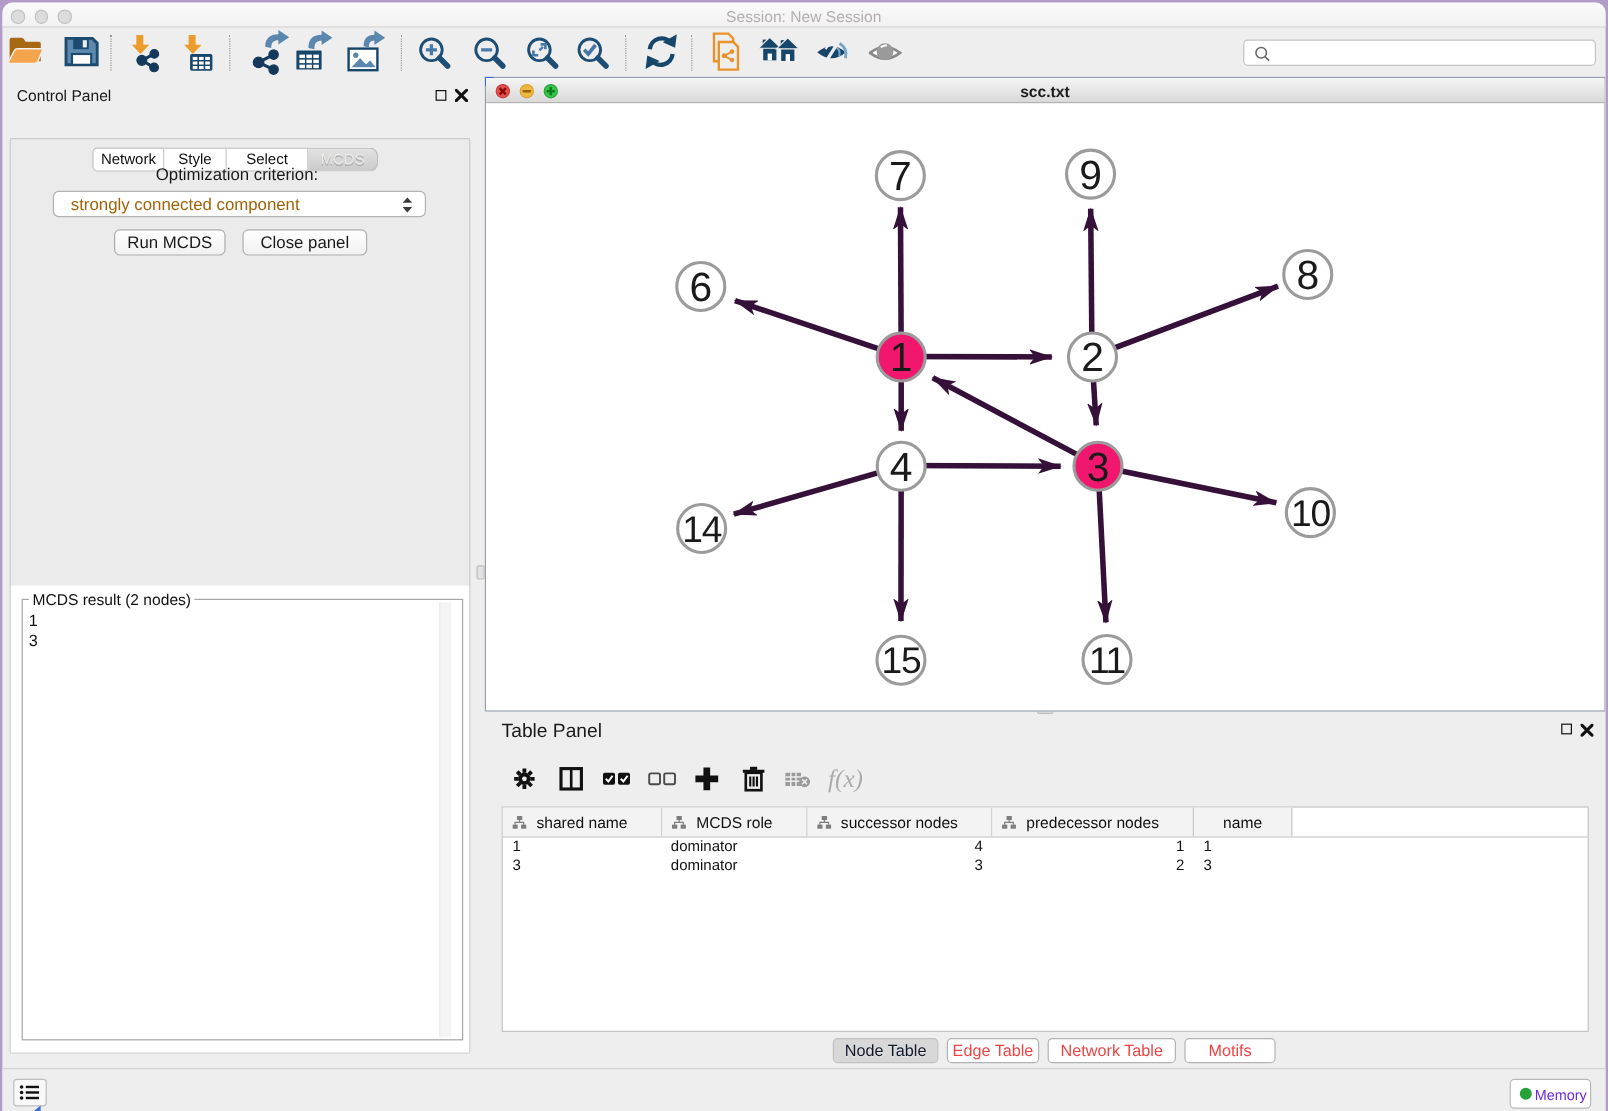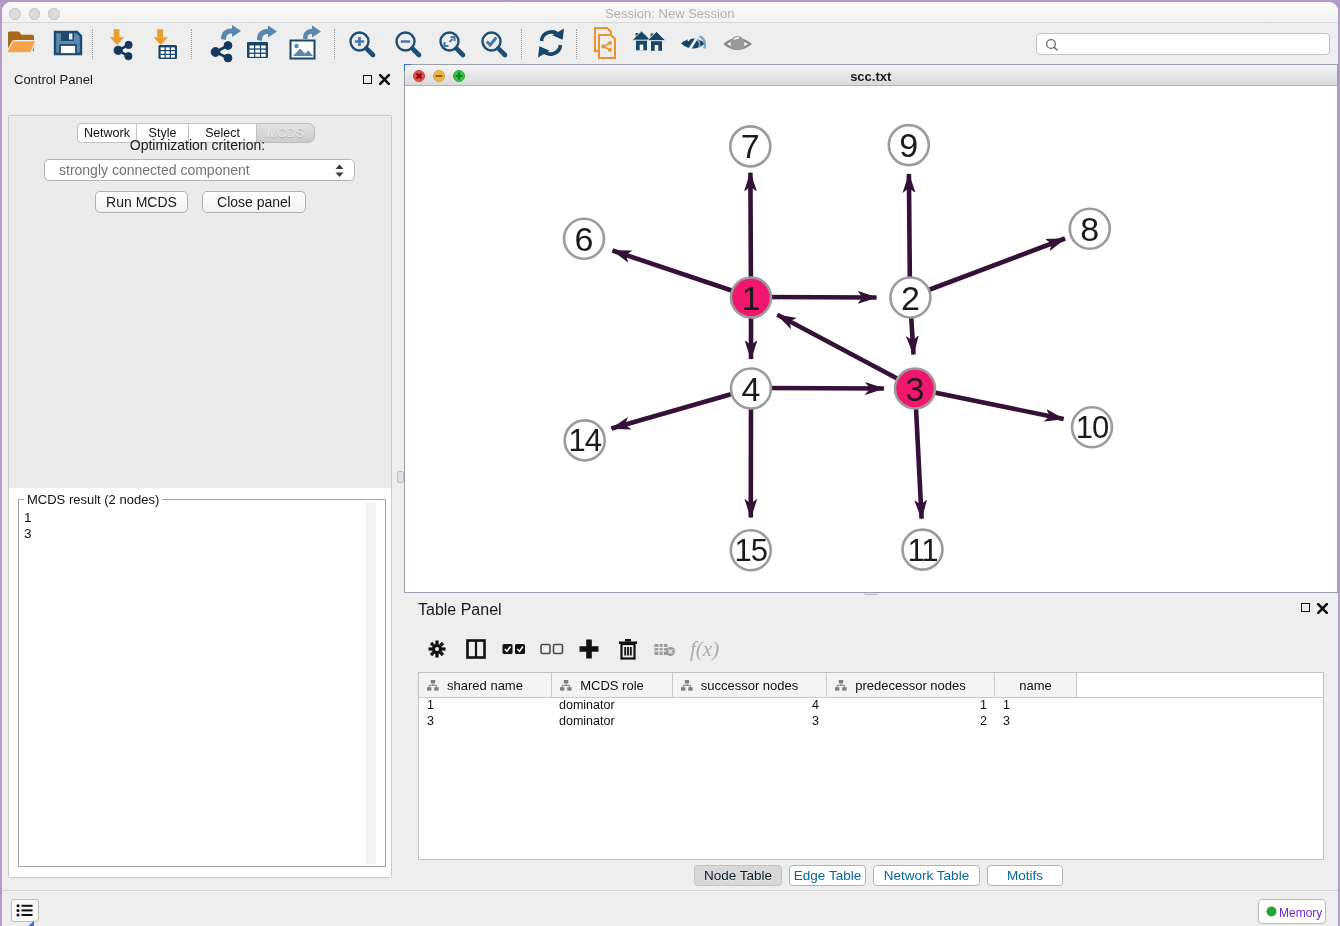--- a/index.html
+++ b/index.html
@@ -14,39 +14,39 @@
 
 #cpheader{position:absolute;left:0;top:62px;width:391px;height:30px;}
 #cpheader .t{position:absolute;left:12px;top:8px;font-size:13px;color:#1a1a1a;}
 .fico{position:absolute;width:9px;height:9px;border:1.5px solid #111;background:#eee;}
 .tabrow{position:absolute;display:flex;margin-top:28px;}
 .tab{height:20px;line-height:19px;font-size:12.5px;text-align:center;background:#fff;border:1px solid #c2c2c2;border-left:none;color:#111;}
 .tab.first{border-left:1px solid #c2c2c2;border-radius:4px 0 0 4px;}
 .tab.sel{background:linear-gradient(#e2e2e2,#cbcbcb);color:#e9e9e7;text-shadow:0 1px 0 #b0b0b0;border-radius:0 7px 7px 0;border-color:#bdbdbd;}
 #cpbody{position:absolute;left:6px;top:113px;width:384px;height:763px;background:#ebebeb;border:1px solid #c9c9c9;border-radius:2px;}
 #optlabel{position:absolute;left:0;top:135px;width:391px;text-align:center;font-size:14px;color:#1a1a1a;}
-#optsel{position:absolute;left:42px;top:157px;width:311px;height:22px;background:#fff;border:1px solid #b3b3b3;border-radius:5px;font-size:14px;color:#737373;line-height:20px;padding-left:14px;}
+#optsel{position:absolute;left:42px;top:157px;width:311px;height:22px;background:#fff;border:1px solid #b3b3b3;border-radius:5px;font-size:14px;color:#a16207;line-height:20px;padding-left:14px;}
 .btn{position:absolute;height:22px;background:linear-gradient(#ffffff,#f1f1f1);border:1px solid #b0b0b0;border-radius:5px;font-size:14px;color:#1a1a1a;text-align:center;line-height:20px;}
 #mcdswhite{position:absolute;left:7px;top:486px;width:382px;height:389px;background:#fff;}
 #mcdsfs{position:absolute;left:16px;top:497px;width:368px;height:368px;border:1px solid #a6a6a6;}
 #mcdsleg{position:absolute;left:5px;top:-8px;background:#fff;padding:0 3px;font-size:13px;color:#111;}
 #mcdsscroll{position:absolute;right:9px;top:2px;width:10px;height:362px;background:#f4f4f4;border-left:1px solid #ececec;}
 
 #netwin{position:absolute;left:402px;top:62px;width:933.5px;height:529px;border:1px solid #98a0ad;background:#fff;}
 #nettitle{position:absolute;left:0;top:0;width:100%;height:21px;background:linear-gradient(#f5f5f5,#d9d9d9);border-bottom:1px solid #b3b3b3;}
 #nettitle .t{position:absolute;top:3.5px;left:0;width:100%;text-align:center;font-size:13px;font-weight:bold;color:#1a1a1a;}
 .mbtn{position:absolute;top:4.5px;width:12px;height:12px;border-radius:50%;}
 
 #tpheader .t{position:absolute;left:416px;top:599px;font-size:16px;color:#1a1a1a;}
 #tblbox{position:absolute;left:416px;top:670px;width:906px;height:188px;background:#fff;border:1px solid #c2c2c2;}
 .th{position:absolute;top:0;height:24px;background:#f3f3f3;border-right:1px solid #c9c9c9;font-size:13px;color:#111;}
 .th .lbl{position:absolute;top:5px;left:0;width:100%;text-align:center;}
 .thi{position:absolute;left:8px;top:7px;}
 .cell{position:absolute;font-size:12.5px;color:#111;}
-.btab{position:absolute;height:21px;border:1px solid #b3b3b3;border-radius:4px;background:#fff;font-size:13.5px;color:#0369a1;text-align:center;line-height:19px;}
+.btab{position:absolute;height:21px;border:1px solid #b3b3b3;border-radius:4px;background:#fff;font-size:13.5px;color:#ef4444;text-align:center;line-height:19px;}
 .btab.sel{background:#d8d8d8;border-color:#c2c2c2;color:#0f172a;text-shadow:0 1px 0 #e8e8e8;}
 #statusbar{position:absolute;left:0;top:888px;width:100%;height:36px;background:#eeeeee;border-top:1px solid #d2d2d2;}
 #memorybtn{position:absolute;left:1256px;top:8px;width:68px;height:25px;background:#fff;border:1px solid #b9b9b9;border-radius:4px;font-size:12px;color:#6d28d9;}
 #listbtn{position:absolute;left:9px;top:8px;width:28px;height:23px;background:#f8f8f8;border:1px solid #bdbdbd;border-radius:3px;}
 </style>
 </head>
 <body>
 <div id="win">
   <div id="titlebar">
     <div class="tl" style="left:7px;"></div>

